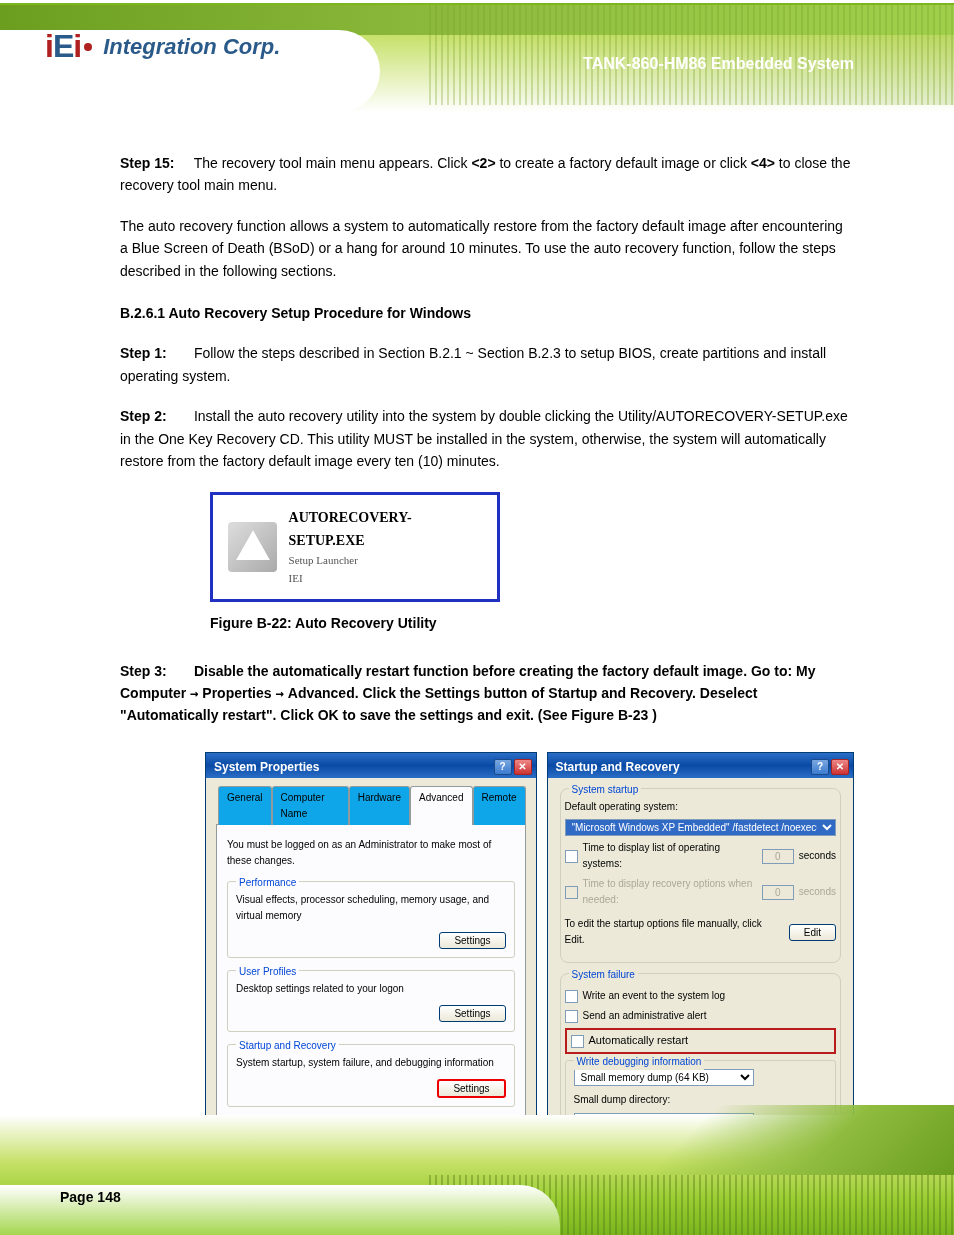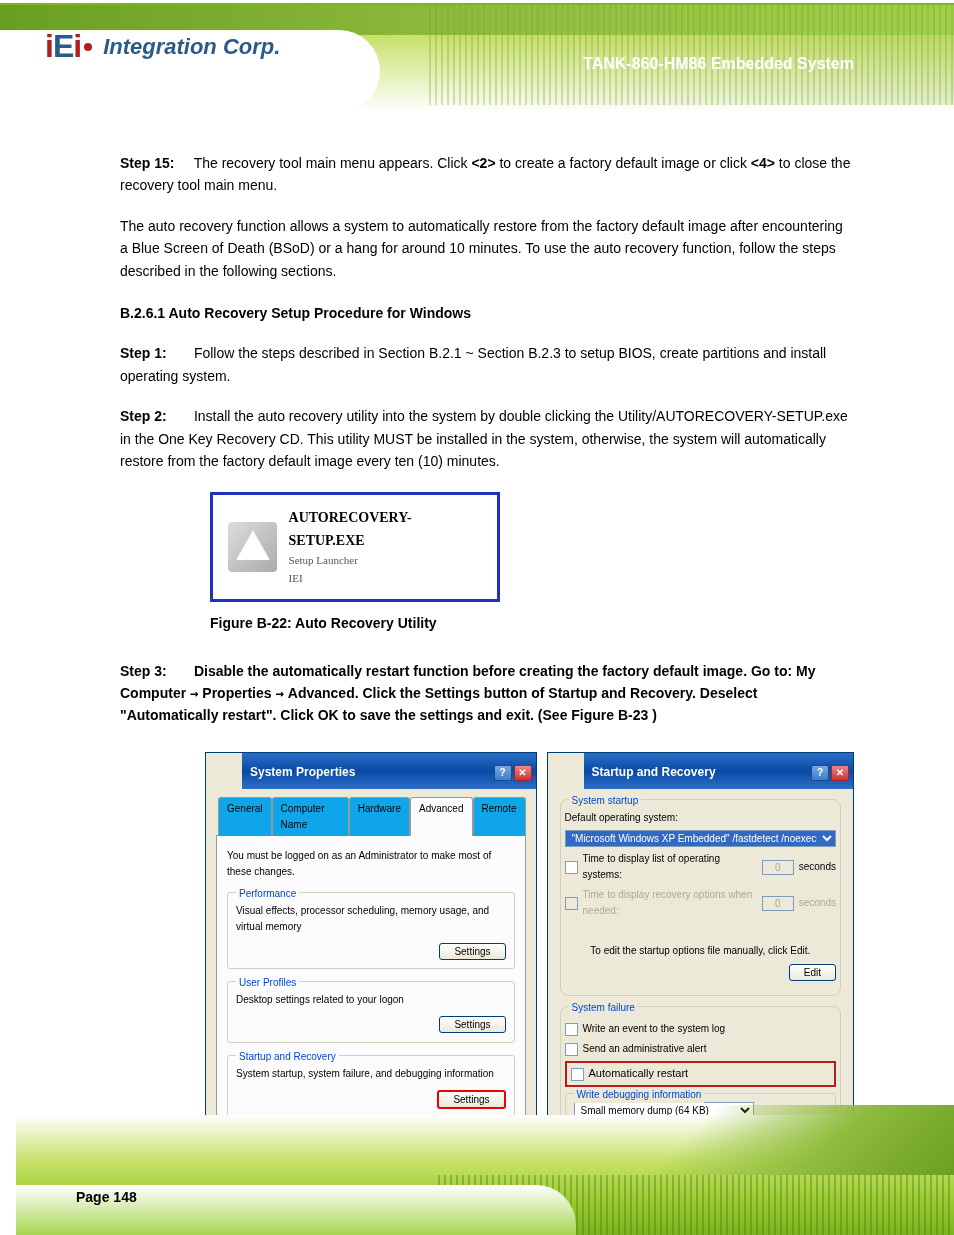--- a/index.html
+++ b/index.html
@@ -136,30 +136,29 @@
 .dialog {
   background: #ece9d8;
   border: 1px solid #003c74;
   font-family: Tahoma, sans-serif;
   font-size: 11px;
 }
 .dlg-sp { width: 345px; }
 .dlg-sr { width: 320px; }
 
 .dlg-titlebar {
-  height: 36px;
+  height: 25px;
   background: linear-gradient(to bottom, #2a6ec6, #0a4aa6, #2a6ec6);
   color: #fff;
   font-weight: bold;
   padding: 4px 4px 0 8px;
   display: flex;
   justify-content: space-between;
   align-items: center;
   font-size: 12px;
-  margin-left: 36px;
 }
 .dlg-titlebar-btns { display: flex; gap: 2px; }
 .tb-btn {
   width: 18px; height: 16px;
   display: flex; align-items: center; justify-content: center;
   border-radius: 2px;
   font-size: 10px;
   font-weight: bold;
 }
 .tb-help { background: linear-gradient(#7aa7e0, #3c7cd0); color: #fff; border: 1px solid #1a4a8a; }
@@ -308,21 +307,21 @@
   border: 1px solid #7f9db9;
   background: #fff;
   font-size: 10px;
   padding: 1px 3px;
   font-family: Tahoma, sans-serif;
 }
 
 
 .footer-banner {
   position: absolute;
-  bottom: 0; left: 16px; right: 0;
+  bottom: 0; left: 0; right: 0;
   height: 120px;
   background: linear-gradient(to top, #7ab51d 0%, #9acd32 30%, #c5e066 60%, #fff 100%);
 }
 .footer-swoosh-r {
   position: absolute;
   bottom: 60px; right: 0; width: 440px; height: 70px;
   background: linear-gradient(135deg, transparent 40%, #8fbc3e, #6b9e1f);
   border-radius: 60px 0 0 0;
 }
 .footer-tech {
@@ -480,21 +479,21 @@
             <span style="flex:1;">Time to display list of operating systems:</span>
             <input class="sr-spin disabled" readonly="" value="0" style="">
             <span>seconds</span>
           </div>
           <div class="sr-row disabled">
             <div class="sr-chk disabled"></div>
             <span style="flex:1;">Time to display recovery options when needed:</span>
             <input class="sr-spin disabled" readonly="" value="0" style="">
             <span>seconds</span>
           </div>
-          <div class="sr-row" style="margin-top:24px;flex-direction:column;">
+          <div class="sr-row" style="margin-top:8px;">
             <span style="flex:1;">To edit the startup options file manually, click Edit.</span>
             <button class="xp-btn sr-edit-btn">Edit</button>
           </div>
         </div>
 
         <div class="sr-group">
           <span class="sr-group-title">System failure</span>
           <div class="sr-row">
             <div class="sr-chk"></div>
             <span>Write an event to the system log</span>

